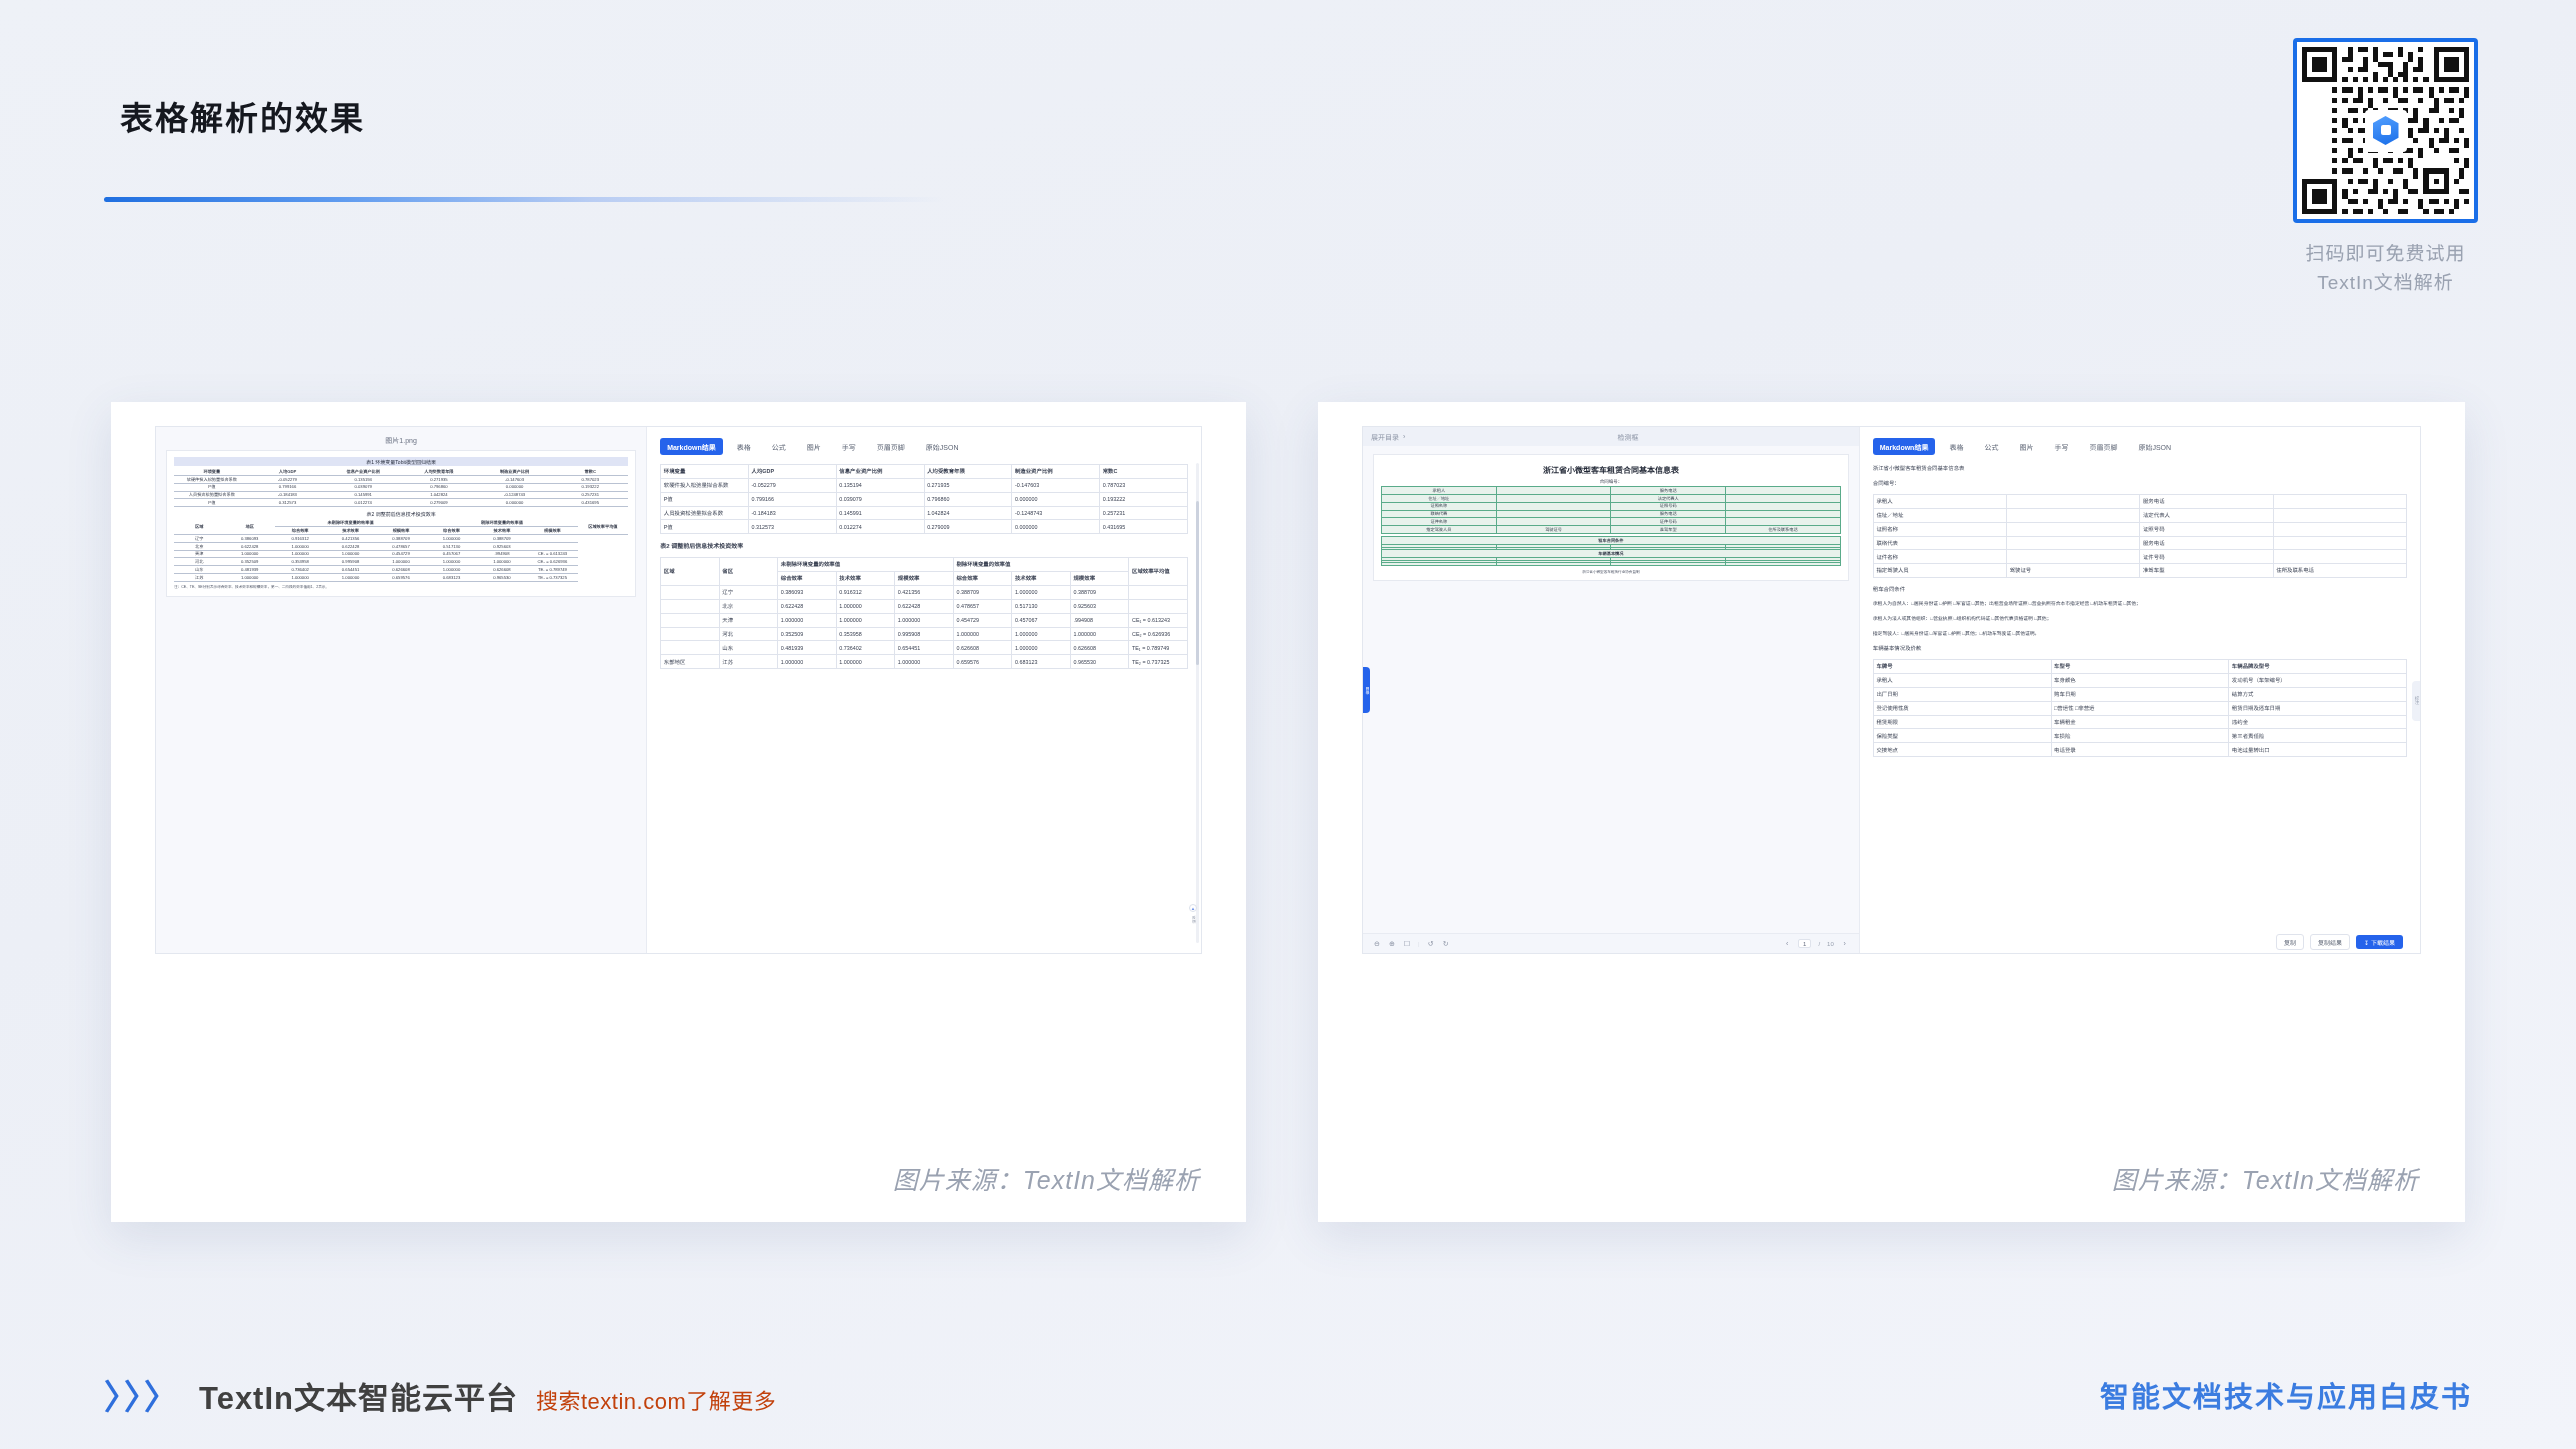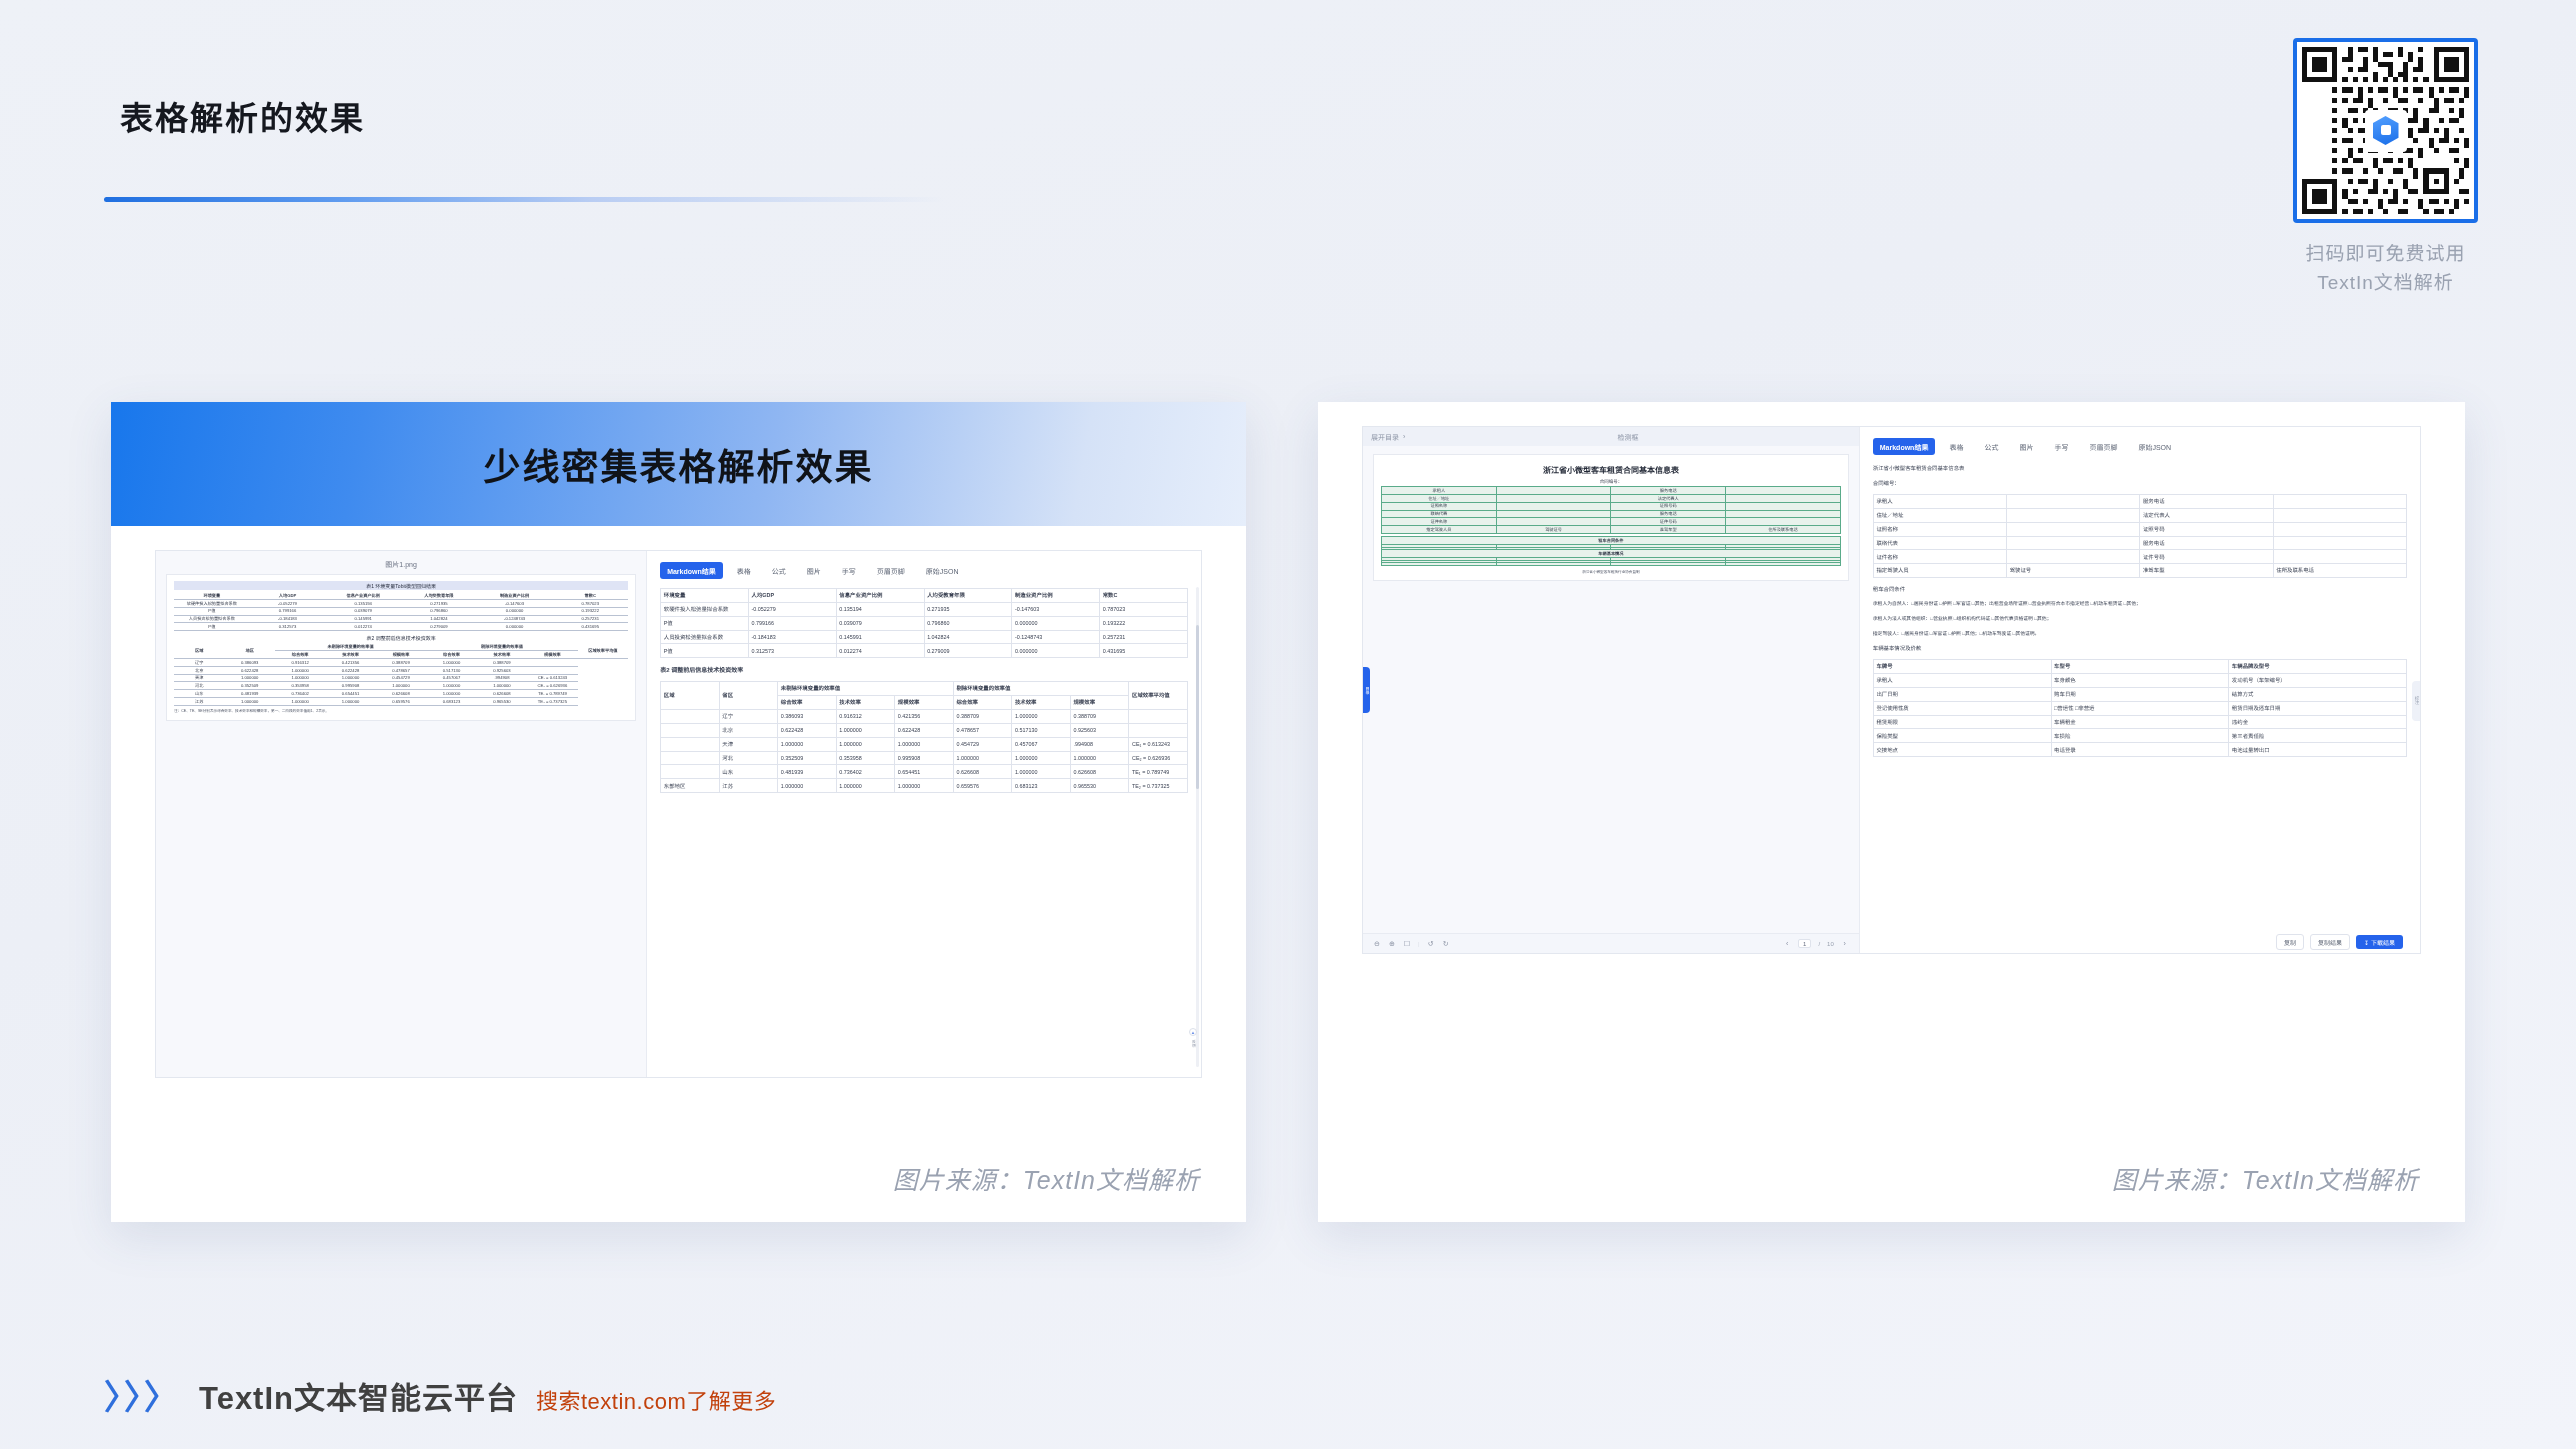--- a/index.html
+++ b/index.html
@@ -519,23 +519,20 @@
   </div>
   <div class="qr-caption">
     <div>扫码即可免费试用</div>
     <div>TextIn文档解析</div>
   </div>
 </div>
 
 <div class="cards">
 
   <div class="card card-left">
-    <div class="card-header">
-      <span class="card-header-text">少线密集表格解析效果</span>
-    </div>
     <div class="card-body">
       <div class="shot">
 
         <div class="shot-pane-left">
           <div class="doc-scroll">
             <div style="font-size:7px;color:#6b7283;margin-bottom:5px;">图片1.png</div>
             <div class="doc-page">
               <div style="text-align:center;font-size:5px;background:#dfe4f5;color:#2b3142;padding:1px;margin-bottom:2px;">表1 环境变量Tobit模型回归结果</div>
               <table class="mini noline">
                 <thead>
@@ -1062,14 +1059,15 @@
     </div>
   </div>
 </div>
 
 <div class="footer">
   <div class="footer-left">
     <span class="chev">〉〉〉</span>
     <span class="brand">TextIn文本智能云平台</span>
     <span class="brand-sub">搜索textin.com了解更多</span>
   </div>
+  <div class="footer-right">智能文档技术与应用白皮书</div>
 </div>
 
 
 </body></html>

